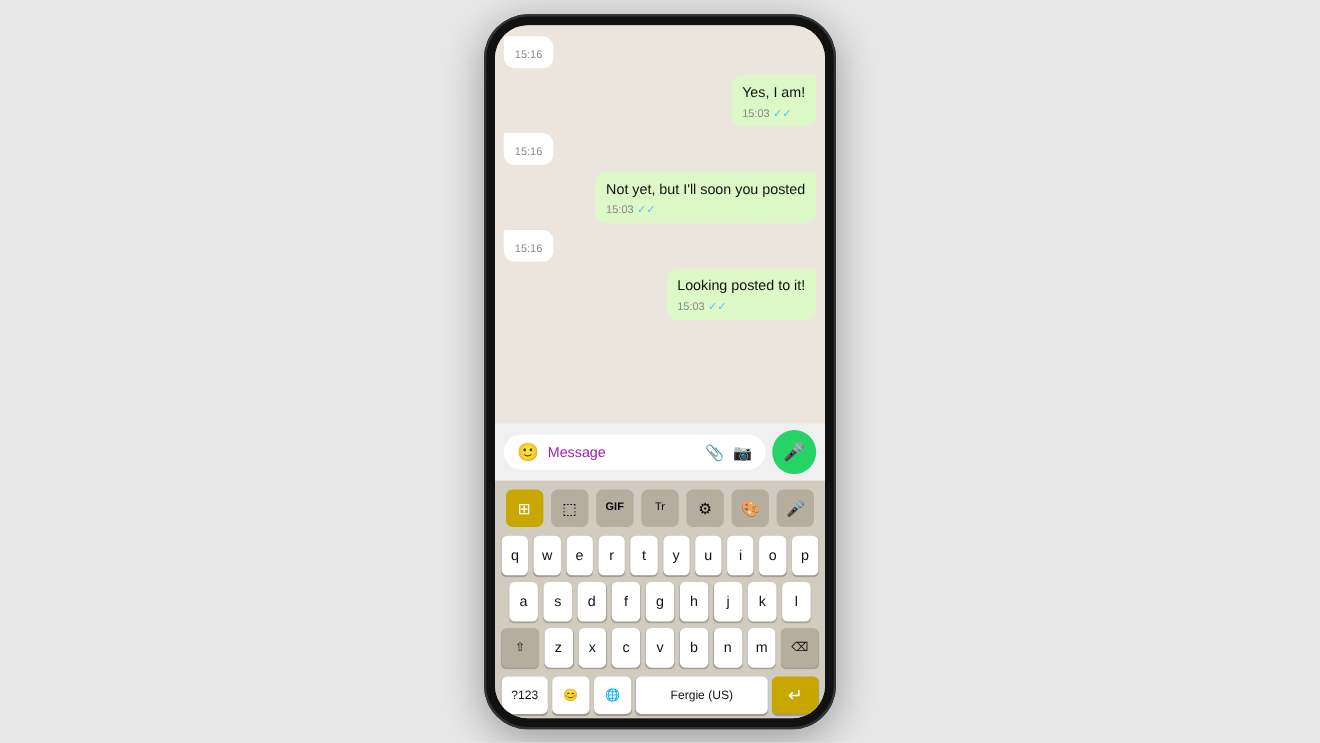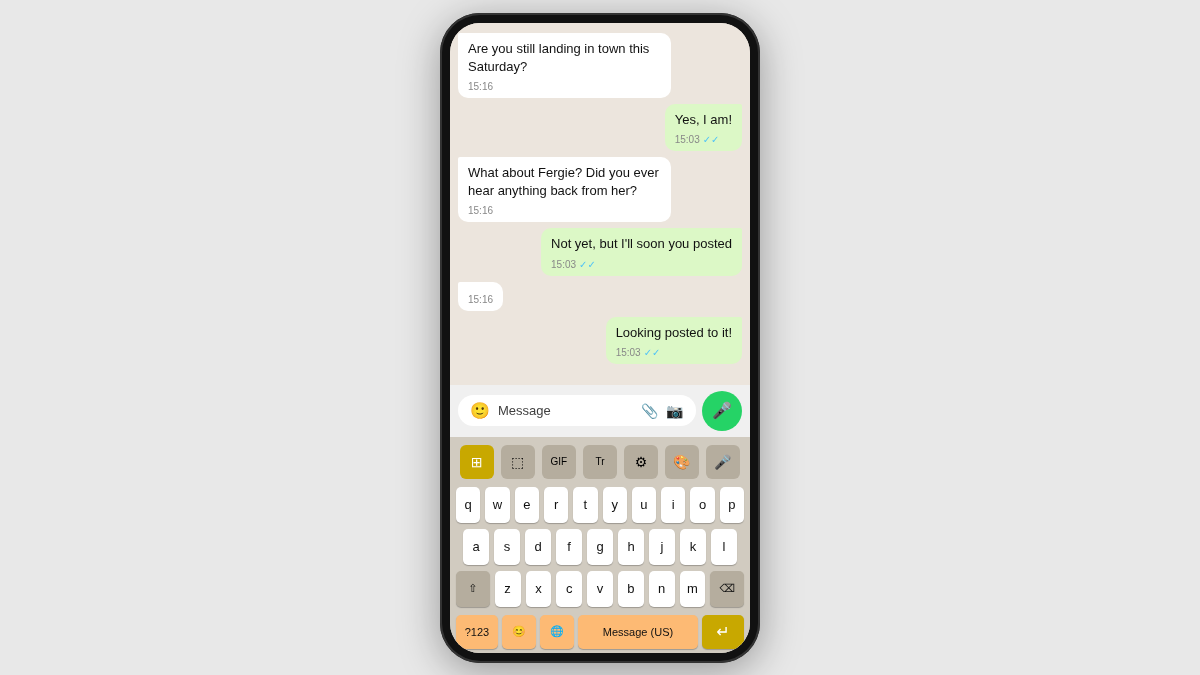--- a/index.html
+++ b/index.html
@@ -107,21 +107,21 @@
     }
 
     .emoji-icon {
       font-size: 16px;
       color: #888;
     }
 
     .message-placeholder {
       flex: 1;
       font-size: 13px;
-      color: #404040;
+      color: #a21caf;
     }
 
     .attachment-icon, .camera-icon {
       font-size: 14px;
       color: #888;
     }
 
     .mic-button {
       width: 40px;
       height: 40px;
@@ -202,21 +202,21 @@
 
     .keyboard-bottom {
       display: flex;
       justify-content: space-around;
       align-items: center;
       padding: 4px 2px 2px 2px;
       gap: 4px;
     }
 
     .keyboard-bottom-btn {
-      background: #fdba74;
+      background: #ffffff;
       border-radius: 5px;
       height: 34px;
       display: flex;
       align-items: center;
       justify-content: center;
       font-size: 11px;
       color: #111;
       cursor: pointer;
       box-shadow: 0 1px 1px rgba(0,0,0,0.25);
     }
@@ -234,34 +234,32 @@
   </style>
 </head>
 <body>
 
 <div class="phone-frame">
   <div class="phone-screen">
 
     <div class="chat-area" id="chat-area">
 
     <div class="message-bubble received">
-          <div class="message-text">Are you still landing in town this Saturday?</div>
           <div class="message-meta">
             <span class="message-time">15:16</span>
           </div>
         </div>
         <div class="message-bubble sent">
           <div class="message-text">Yes, I am!</div>
           <div class="message-meta">
             <span class="message-time">15:03</span>
             <span class="message-ticks">✓✓</span>
           </div>
         </div>
         <div class="message-bubble received">
-          <div class="message-text">What about Fergie? Did you ever hear anything back from her?</div>
           <div class="message-meta">
             <span class="message-time">15:16</span>
           </div>
         </div>
         <div class="message-bubble sent">
           <div class="message-text">Not yet, but I'll soon you posted</div>
           <div class="message-meta">
             <span class="message-time">15:03</span>
             <span class="message-ticks">✓✓</span>
           </div>
@@ -288,21 +286,21 @@
         <span class="camera-icon">📷</span>
       </div>
       <div class="mic-button">🎤</div>
     </div>
 
     <div class="keyboard">
 
       <div class="keyboard-toolbar">
         <div class="keyboard-toolbar-btn active">⊞</div>
         <div class="keyboard-toolbar-btn">⬚</div>
-        <div class="keyboard-toolbar-btn" style="font-size:10px;font-weight:normal;">GIF</div>
+        <div class="keyboard-toolbar-btn" style="font-size:10px;font-weight:bold;">GIF</div>
         <div class="keyboard-toolbar-btn" style="font-size:10px;">Tr</div>
         <div class="keyboard-toolbar-btn">⚙</div>
         <div class="keyboard-toolbar-btn">🎨</div>
         <div class="keyboard-toolbar-btn">🎤</div>
       </div>
 
       <div class="keyboard-rows">
         <div class="key-row" id="row1">
             <div class="key">q</div>
             <div class="key">w</div>
@@ -336,19 +334,19 @@
             <div class="key">n</div>
             <div class="key">m</div>
             <div class="key special">⌫</div>
           </div>
       </div>
 
       <div class="keyboard-bottom">
         <div class="keyboard-bottom-btn kb-num">?123</div>
         <div class="keyboard-bottom-btn kb-emoji">😊</div>
         <div class="keyboard-bottom-btn kb-globe">🌐</div>
-        <div class="keyboard-bottom-btn kb-space">Message (US)</div>
+        <div class="keyboard-bottom-btn kb-space">Fergie (US)</div>
         <div class="keyboard-bottom-btn kb-enter">↵</div>
       </div>
     </div>
 
   </div>
 </div>
 
 </body></html>

